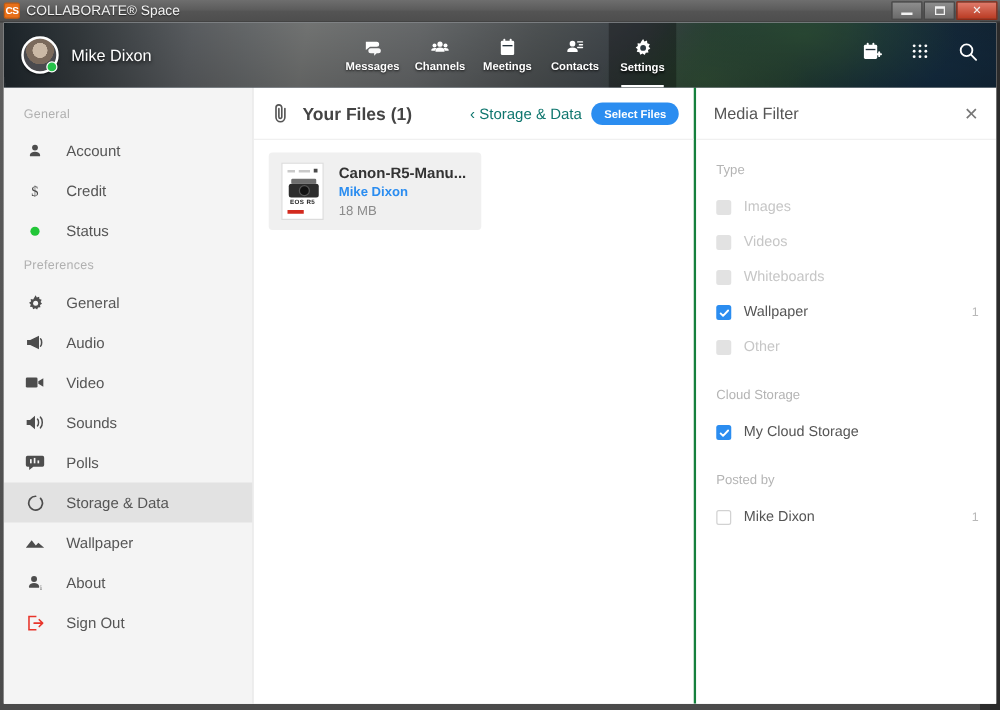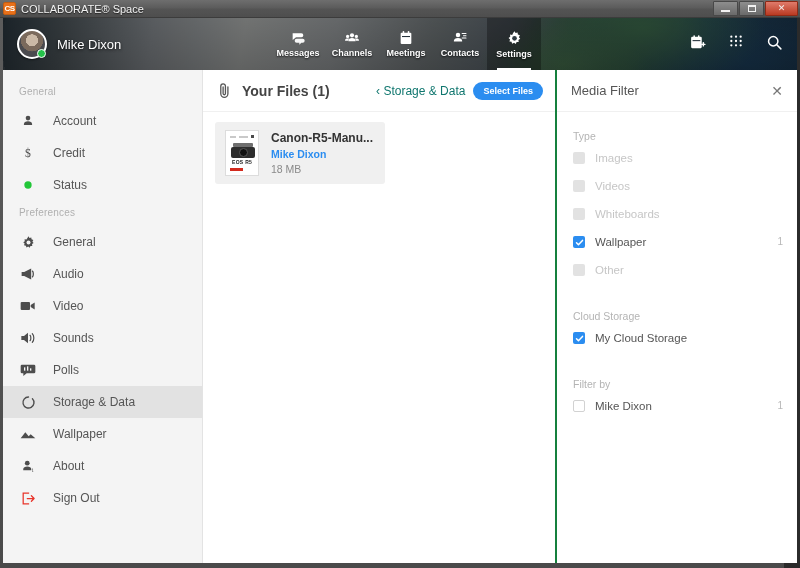--- a/index.html
+++ b/index.html
@@ -254,21 +254,21 @@
   .fp-title { font-size:13px; color:#555; }
   .fp-close {
     margin-left:auto; font-size:14px; color:#777; cursor:pointer; line-height:1;
   }
   .fp-body { padding:18px 14px 0 16px; }
   .fp-group-label {
     font-size:10.5px; color:#b4b4b4;
     margin-bottom:10px;
   }
   .fp-row {
-    display:flex; align-items:flex-start;
+    display:flex; align-items:flex-end;
     height:20px; margin-bottom:8px;
     cursor:pointer;
   }
   .cbx {
     width:12px; height:12px; border-radius:2px;
     background:#e2e2e2;
     flex:0 0 12px; margin-right:10px;
     display:flex; align-items:center; justify-content:center;
   }
   .cbx.checked { background:#2b8df0; }
@@ -627,21 +627,21 @@
               <svg width="9" height="9" viewBox="0 0 12 12" fill="none" stroke="#fff" stroke-width="2">
                 <path d="M2 6.3l2.6 2.6L10 3.2" stroke-linecap="round" stroke-linejoin="round"></path>
               </svg>
             </span>
             <span class="fp-row-label">My Cloud Storage</span>
             <span class="fp-count"></span>
           </div>
 
           <div class="fp-spacer"></div>
 
-          <div class="fp-group-label">Filter by</div>
+          <div class="fp-group-label">Posted by</div>
 
           <div class="fp-row">
             <span class="cbx unchecked-outline"></span>
             <span class="fp-row-label">Mike Dixon</span>
             <span class="fp-count">1</span>
           </div>
 
         </div>
       </div>
 

